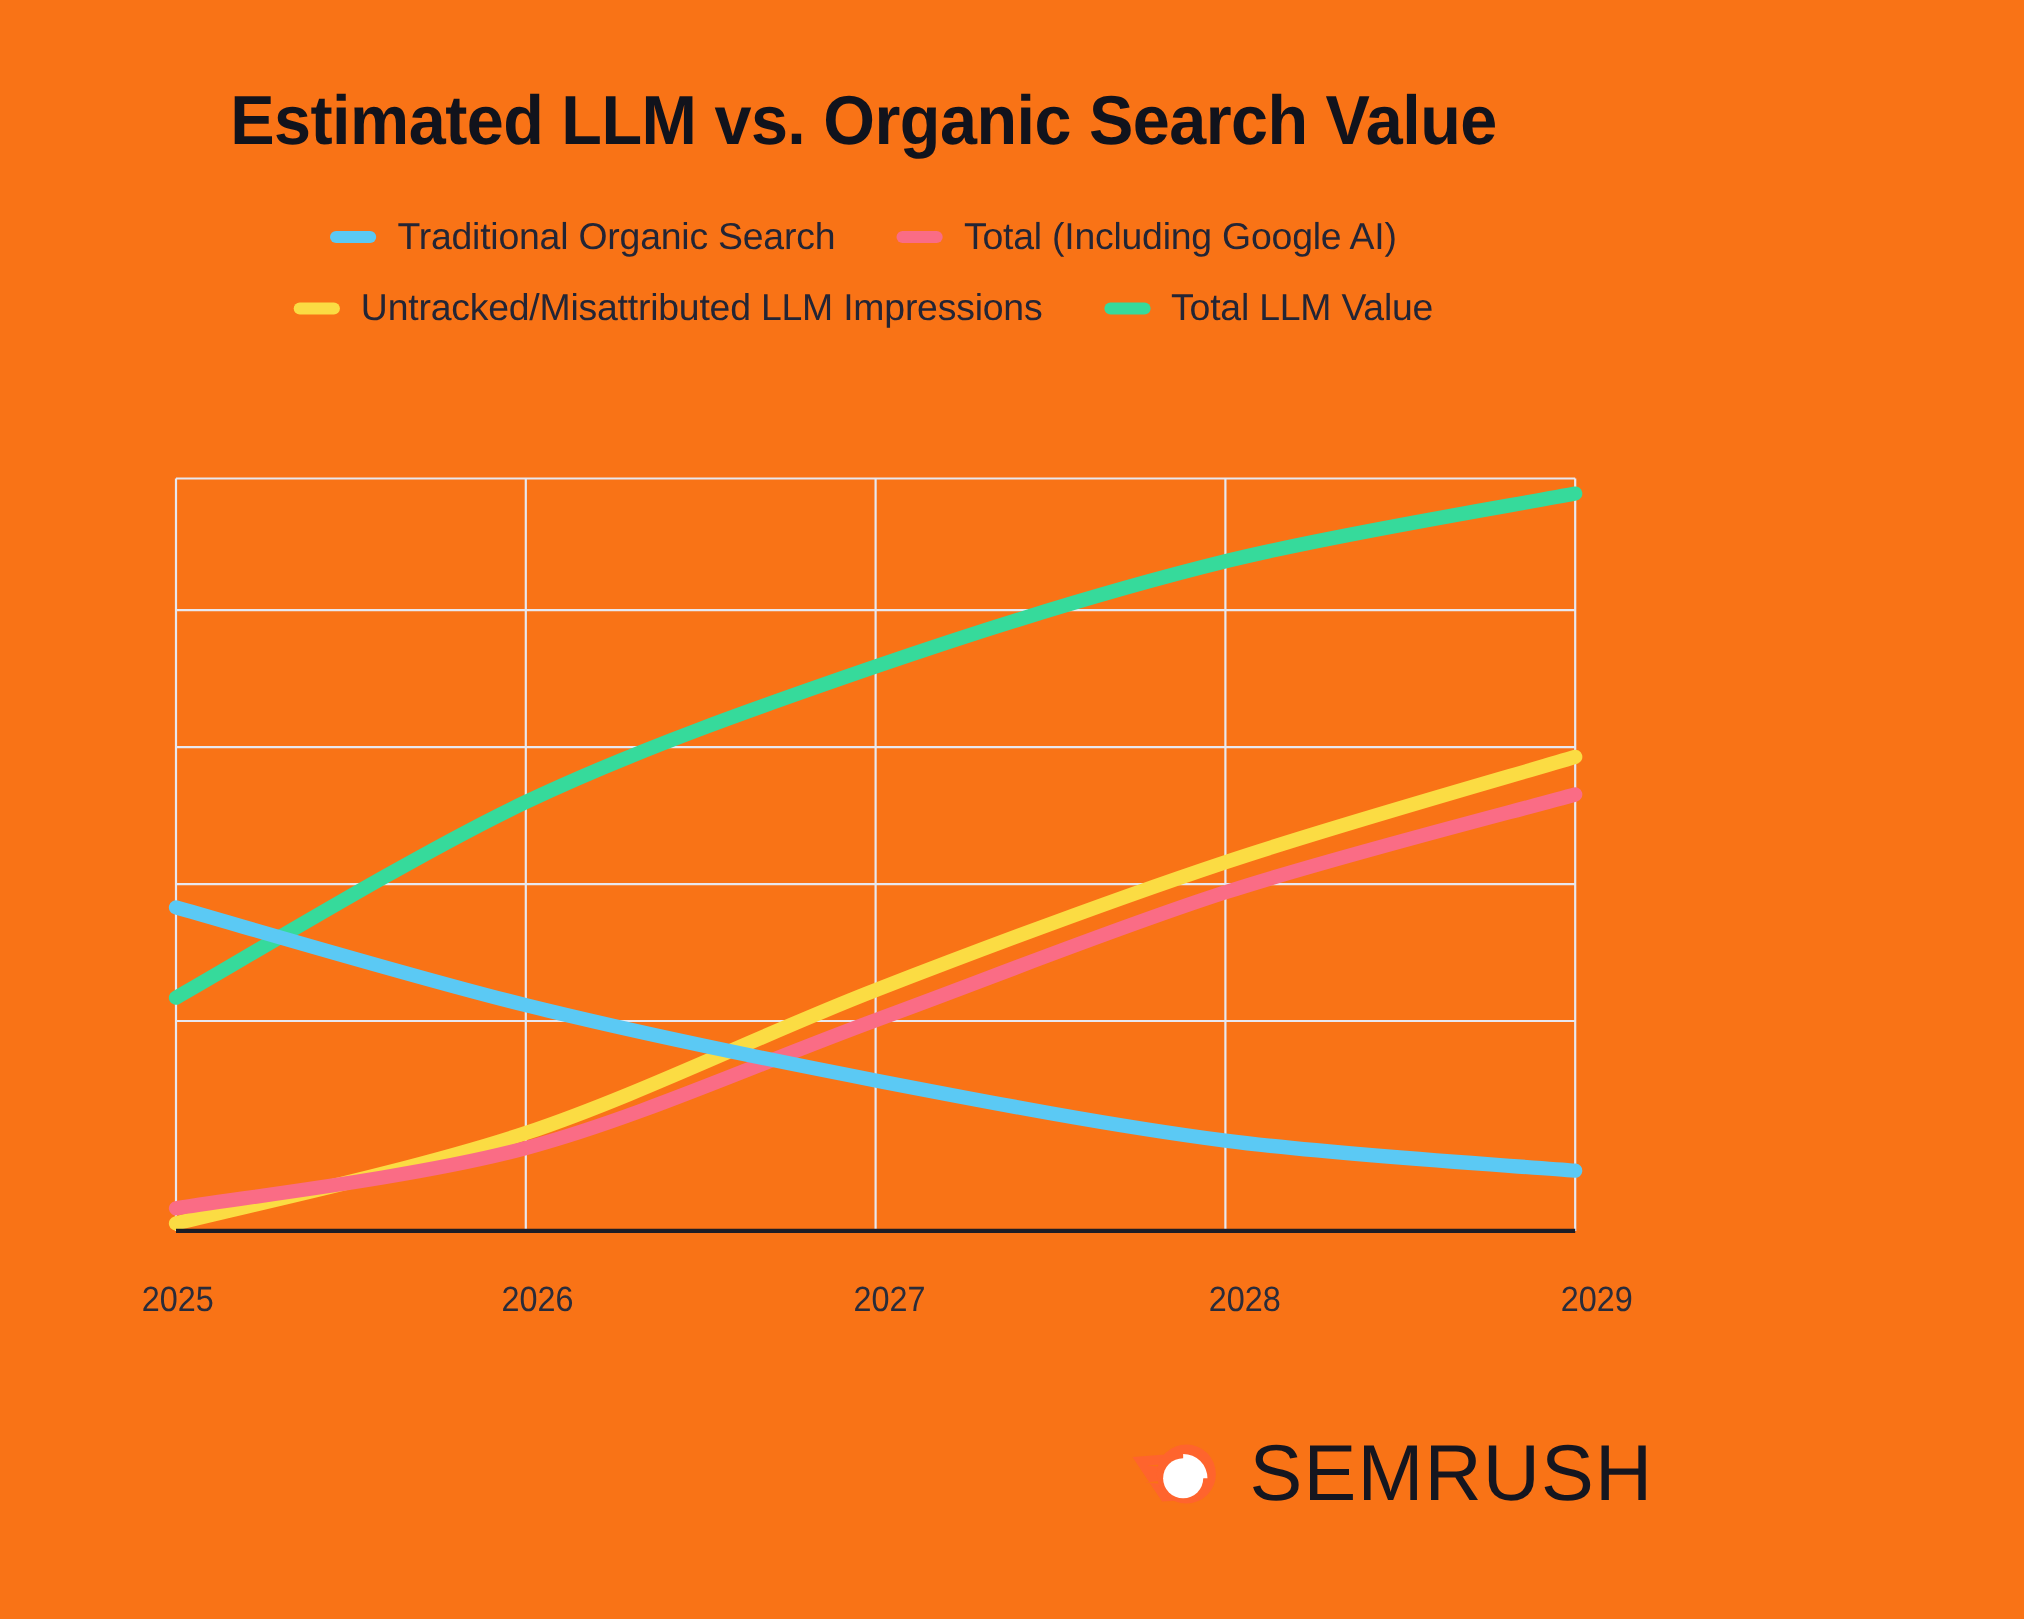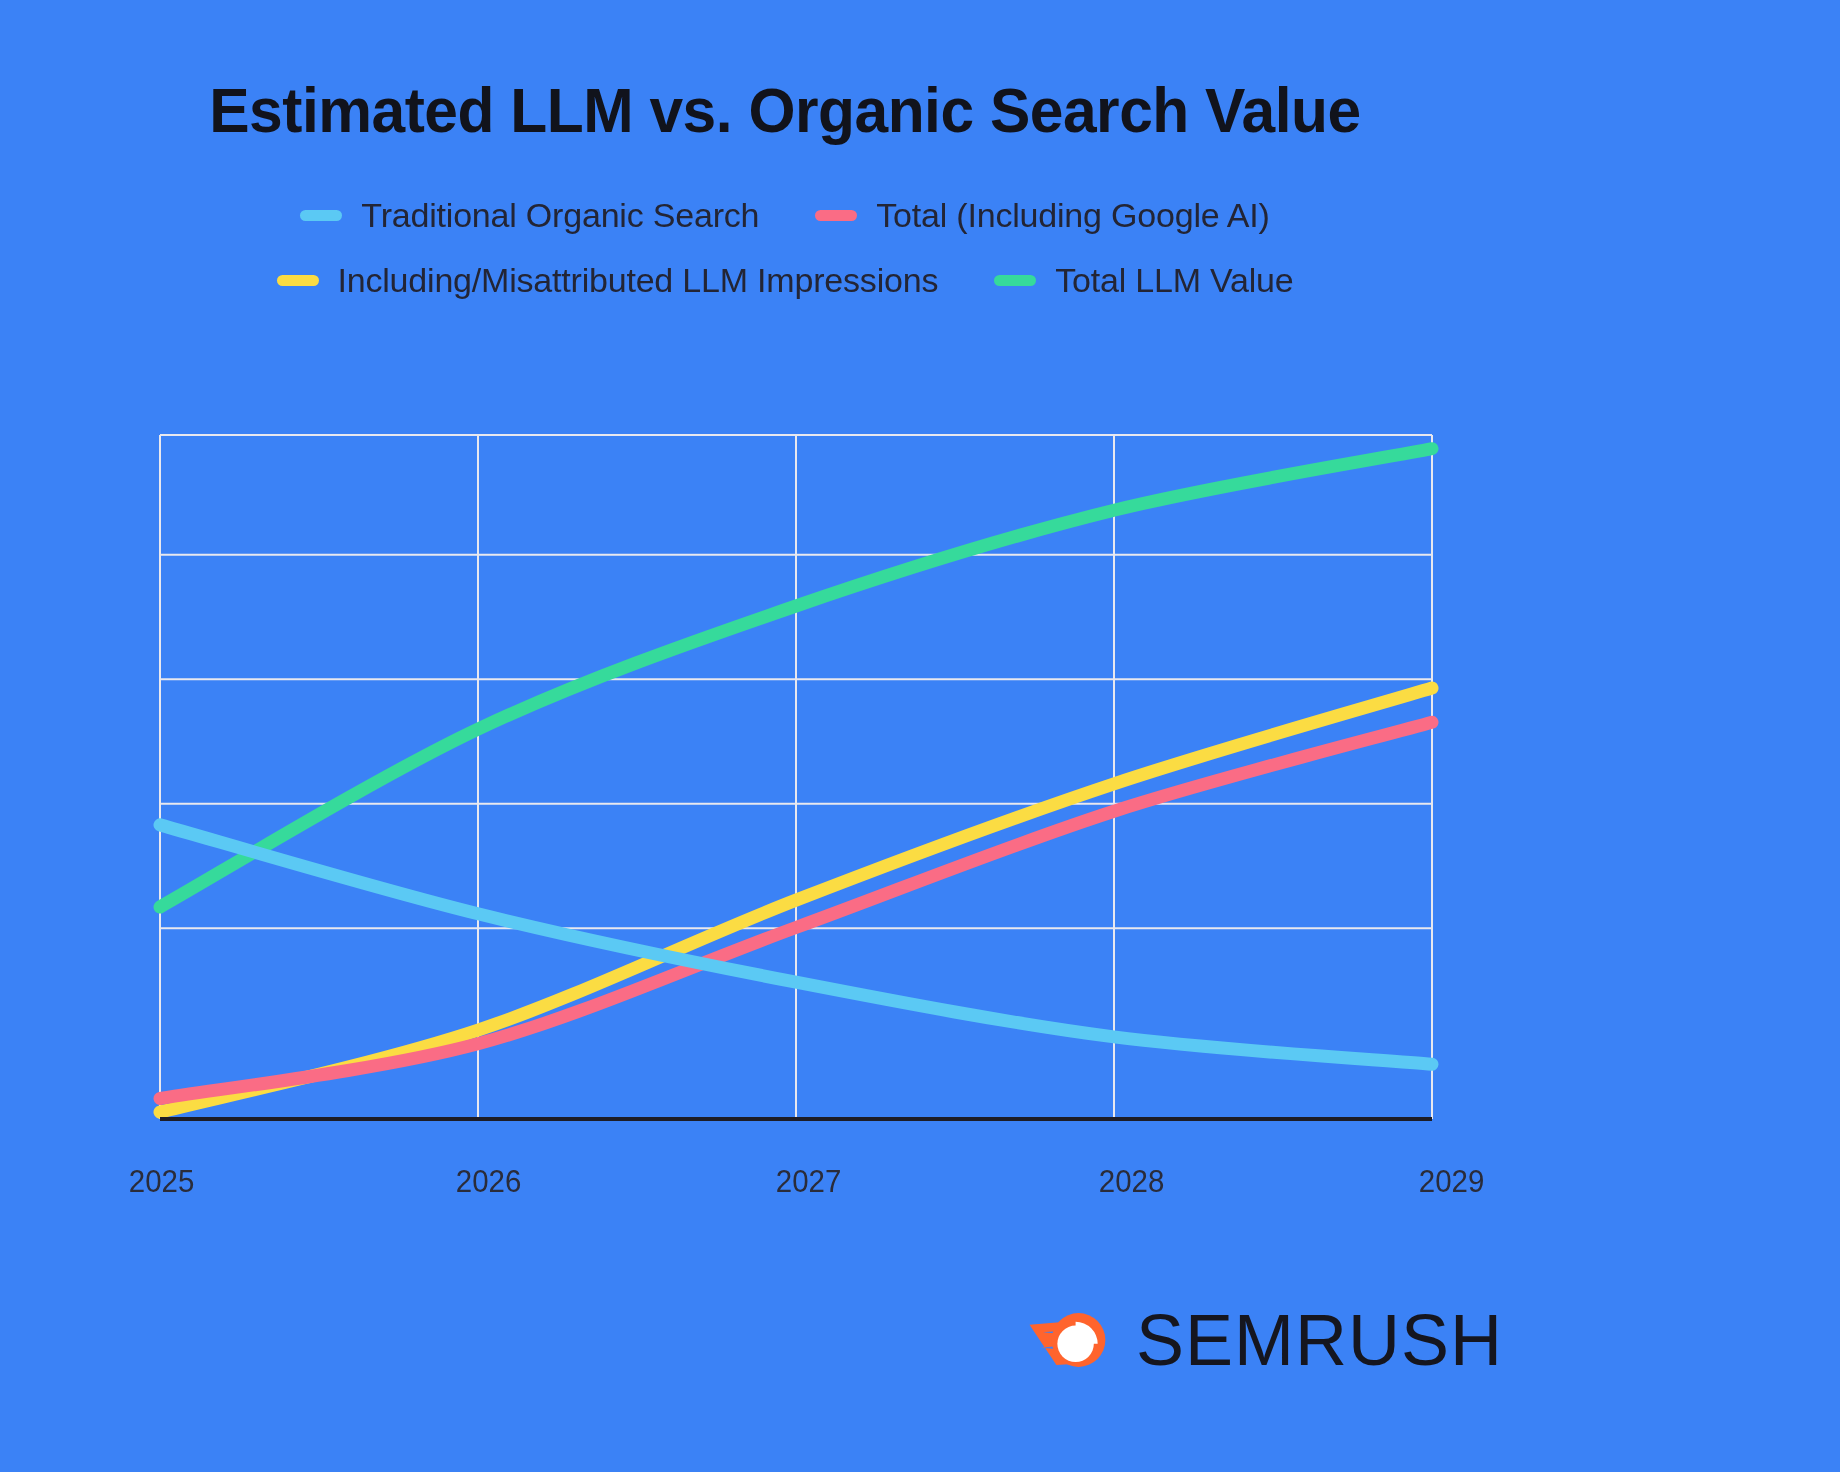--- a/index.html
+++ b/index.html
@@ -13,21 +13,21 @@
     height: 1472px;
     font-family: "Liberation Sans", sans-serif;
     color: #15151f;
     overflow: hidden;
     position: relative;
   }
 
   .page {
     position: absolute;
     inset: 0;
-    background: #3b82f6;
+    background: #f97316;
   }
 
   
   .chart-title {
     position: absolute;
     left: 0;
     top: 74px;
     width: 1570px;
     text-align: center;
     font-family: "Liberation Sans", sans-serif;
@@ -146,21 +146,21 @@
         <span class="legend-label">Traditional Organic Search</span>
       </div>
       <div class="legend-item">
         <span class="legend-swatch" style="background:#FA6C85"></span>
         <span class="legend-label">Total (Including Google AI)</span>
       </div>
     </div>
     <div class="legend-row">
       <div class="legend-item">
         <span class="legend-swatch" style="background:#FBDC43"></span>
-        <span class="legend-label">Including/Misattributed LLM Impressions</span>
+        <span class="legend-label">Untracked/Misattributed LLM Impressions</span>
       </div>
       <div class="legend-item">
         <span class="legend-swatch" style="background:#36DA9B"></span>
         <span class="legend-label">Total LLM Value</span>
       </div>
     </div>
   </div>
 
   <div class="chart-wrap">
     <svg class="chart-svg" id="plot" width="1570" height="720" viewBox="0 0 1570 720">

